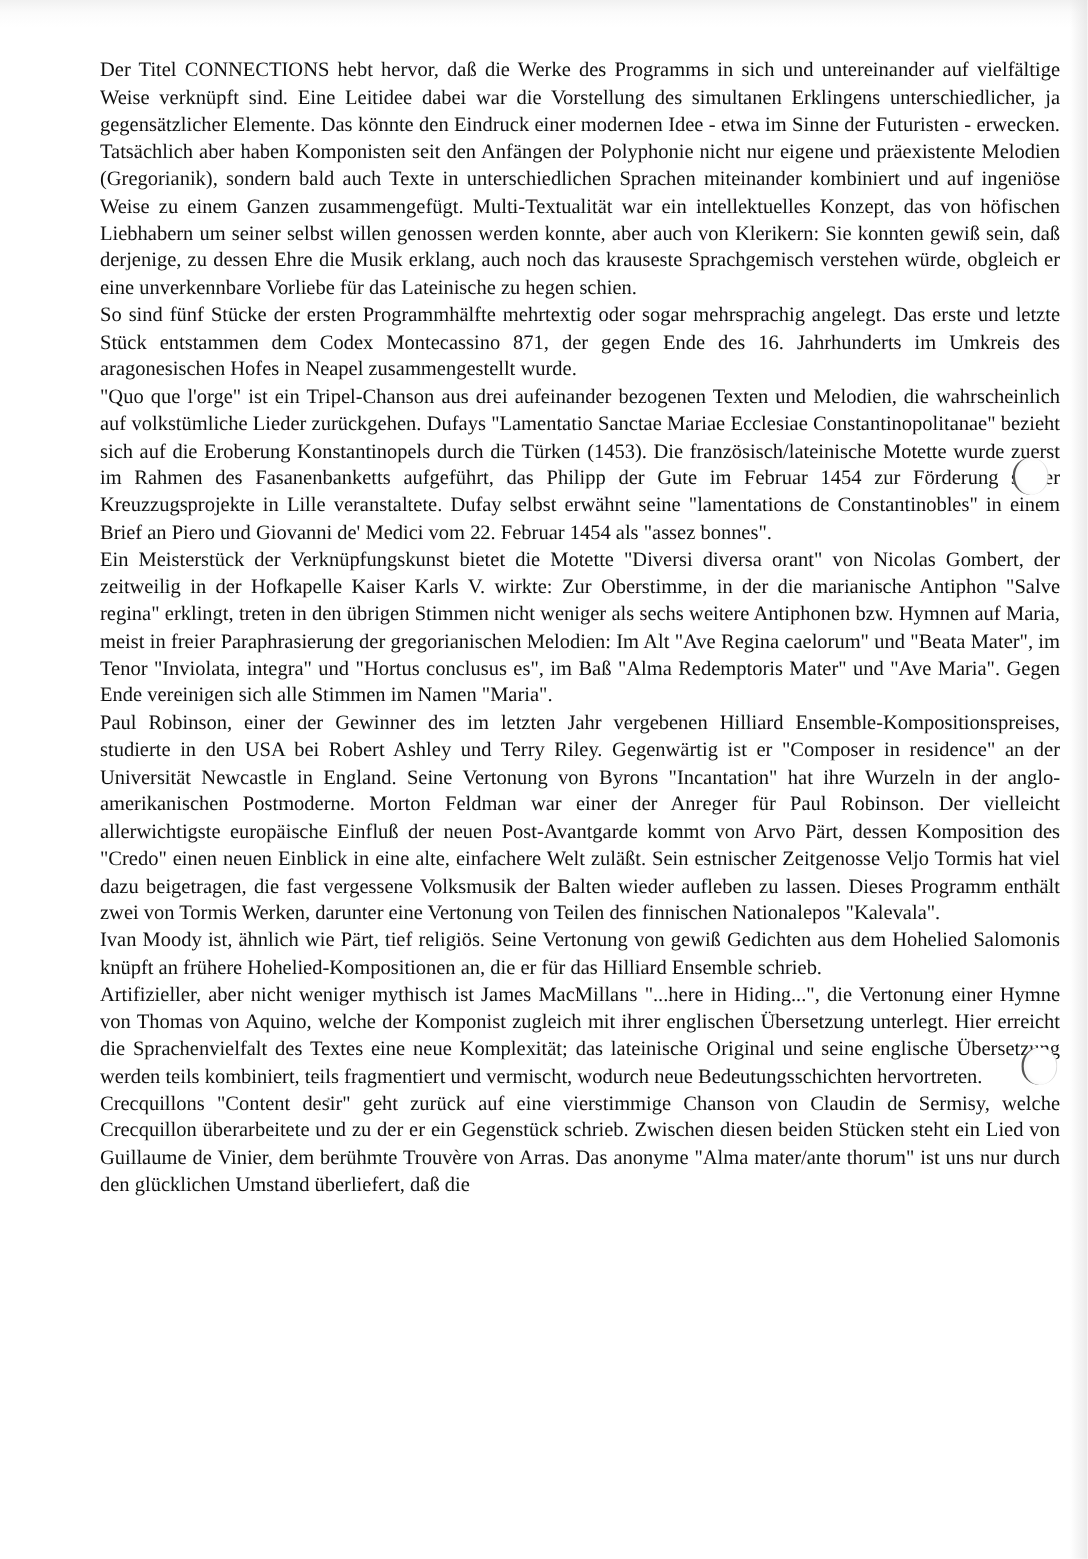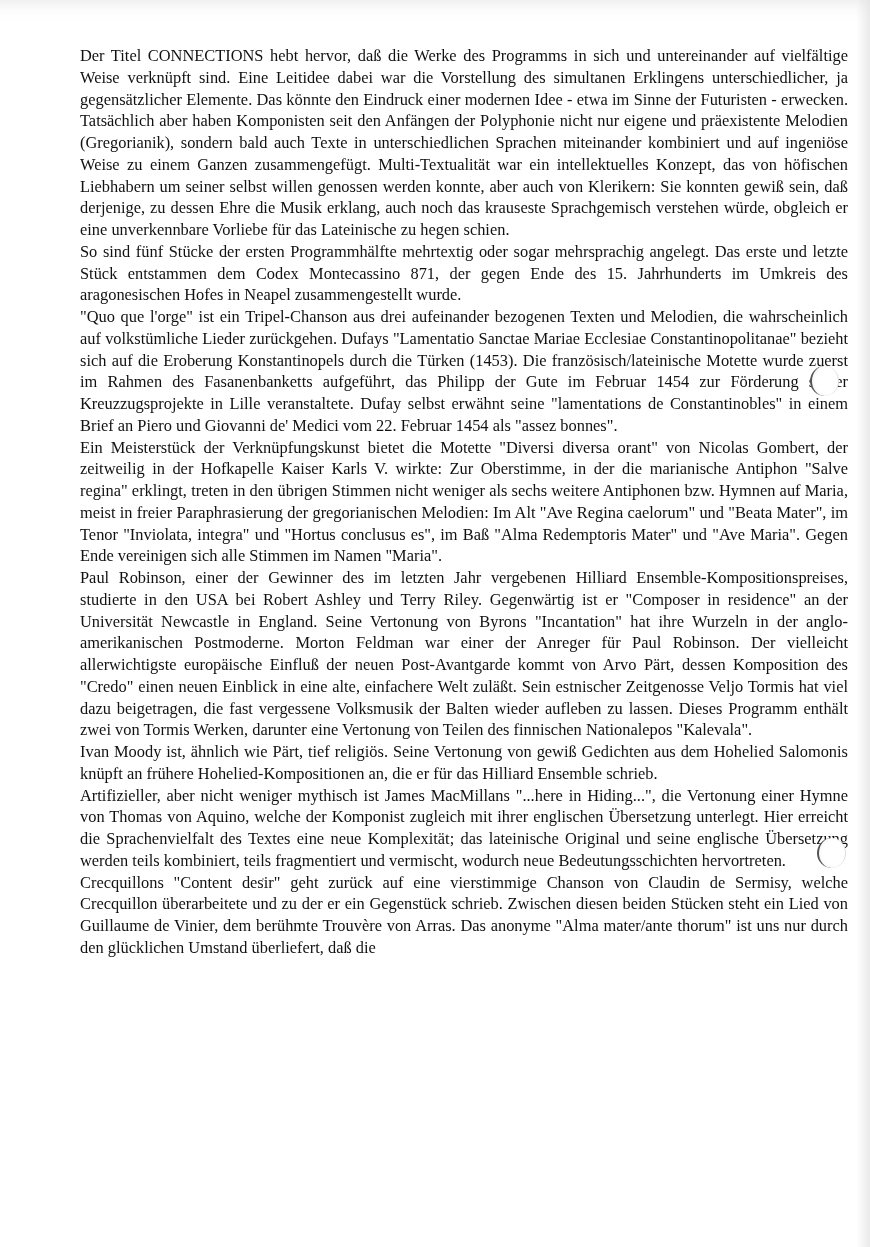--- a/index.html
+++ b/index.html
@@ -60,21 +60,21 @@
       border-radius: 50%;
     }
   </style>
 </head>
 <body>
 
 <div class="right-shade"></div>
 
 <div class="page">
   <p>Der Titel CONNECTIONS hebt hervor, daß die Werke des Programms in sich und untereinander auf vielfältige Weise verknüpft sind. Eine Leitidee dabei war die Vorstellung des simultanen Erklingens unterschiedlicher, ja gegensätzlicher Elemente. Das könnte den Eindruck einer modernen Idee - etwa im Sinne der Futuristen - erwecken. Tatsächlich aber haben Komponisten seit den Anfängen der Polyphonie nicht nur eigene und präexistente Melodien (Gregorianik), sondern bald auch Texte in unterschiedlichen Sprachen miteinander kombiniert und auf ingeniöse Weise zu einem Ganzen zusammengefügt. Multi-Textualität war ein intellektuelles Konzept, das von höfischen Liebhabern um seiner selbst willen genossen werden konnte, aber auch von Klerikern: Sie konnten gewiß sein, daß derjenige, zu dessen Ehre die Musik erklang, auch noch das krauseste Sprachgemisch verstehen würde, obgleich er eine unverkennbare Vorliebe für das Lateinische zu hegen schien.</p>
-  <p>So sind fünf Stücke der ersten Programmhälfte mehrtextig oder sogar mehrsprachig angelegt. Das erste und letzte Stück entstammen dem Codex Montecassino 871, der gegen Ende des 15. Jahrhunderts im Umkreis des aragonesischen Hofes in Neapel zusammengestellt wurde.</p>
+  <p>So sind fünf Stücke der ersten Programmhälfte mehrtextig oder sogar mehrsprachig angelegt. Das erste und letzte Stück entstammen dem Codex Montecassino 871, der gegen Ende des 16. Jahrhunderts im Umkreis des aragonesischen Hofes in Neapel zusammengestellt wurde.</p>
   <p>"Quo que l'orge" ist ein Tripel-Chanson aus drei aufeinander bezogenen Texten und Melodien, die wahrscheinlich auf volkstümliche Lieder zurückgehen. Dufays "Lamentatio Sanctae Mariae Ecclesiae Constantinopolitanae" bezieht sich auf die Eroberung Konstantinopels durch die Türken (1453). Die französisch/lateinische Motette wurde zuerst im Rahmen des Fasanenbanketts aufgeführt, das Philipp der Gute im Februar 1454 zur Förderung seiner Kreuzzugsprojekte in Lille veranstaltete. Dufay selbst erwähnt seine "lamentations de Constantinobles" in einem Brief an Piero und Giovanni de' Medici vom 22. Februar 1454 als "assez bonnes".</p>
   <p>Ein Meisterstück der Verknüpfungskunst bietet die Motette "Diversi diversa orant" von Nicolas Gombert, der zeitweilig in der Hofkapelle Kaiser Karls V. wirkte: Zur Oberstimme, in der die marianische Antiphon "Salve regina" erklingt, treten in den übrigen Stimmen nicht weniger als sechs weitere Antiphonen bzw. Hymnen auf Maria, meist in freier Paraphrasierung der gregorianischen Melodien: Im Alt "Ave Regina caelorum" und "Beata Mater", im Tenor "Inviolata, integra" und "Hortus conclusus es", im Baß "Alma Redemptoris Mater" und "Ave Maria". Gegen Ende vereinigen sich alle Stimmen im Namen "Maria".</p>
   <p>Paul Robinson, einer der Gewinner des im letzten Jahr vergebenen Hilliard Ensemble-Kompositionspreises, studierte in den USA bei Robert Ashley und Terry Riley. Gegenwärtig ist er "Composer in residence" an der Universität Newcastle in England. Seine Vertonung von Byrons "Incantation" hat ihre Wurzeln in der anglo-amerikanischen Postmoderne. Morton Feldman war einer der Anreger für Paul Robinson. Der vielleicht allerwichtigste europäische Einfluß der neuen Post-Avantgarde kommt von Arvo Pärt, dessen Komposition des "Credo" einen neuen Einblick in eine alte, einfachere Welt zuläßt. Sein estnischer Zeitgenosse Veljo Tormis hat viel dazu beigetragen, die fast vergessene Volksmusik der Balten wieder aufleben zu lassen. Dieses Programm enthält zwei von Tormis Werken, darunter eine Vertonung von Teilen des finnischen Nationalepos "Kalevala".</p>
   <p>Ivan Moody ist, ähnlich wie Pärt, tief religiös. Seine Vertonung von gewiß Gedichten aus dem Hohelied Salomonis knüpft an frühere Hohelied-Kompositionen an, die er für das Hilliard Ensemble schrieb.</p>
   <p>Artifizieller, aber nicht weniger mythisch ist James MacMillans "...here in Hiding...", die Vertonung einer Hymne von Thomas von Aquino, welche der Komponist zugleich mit ihrer englischen Übersetzung unterlegt. Hier erreicht die Sprachenvielfalt des Textes eine neue Komplexität; das lateinische Original und seine englische Übersetzung werden teils kombiniert, teils fragmentiert und vermischt, wodurch neue Bedeutungsschichten hervortreten.</p>
   <p>Crecquillons "Content desir" geht zurück auf eine vierstimmige Chanson von Claudin de Sermisy, welche Crecquillon überarbeitete und zu der er ein Gegenstück schrieb. Zwischen diesen beiden Stücken steht ein Lied von Guillaume de Vinier, dem berühmte Trouvère von Arras. Das anonyme "Alma mater/ante thorum" ist uns nur durch den glücklichen Umstand überliefert, daß die</p>
 </div>
 
 <div class="punch-hole hole-1"></div>
 <div class="punch-hole hole-2"></div>

